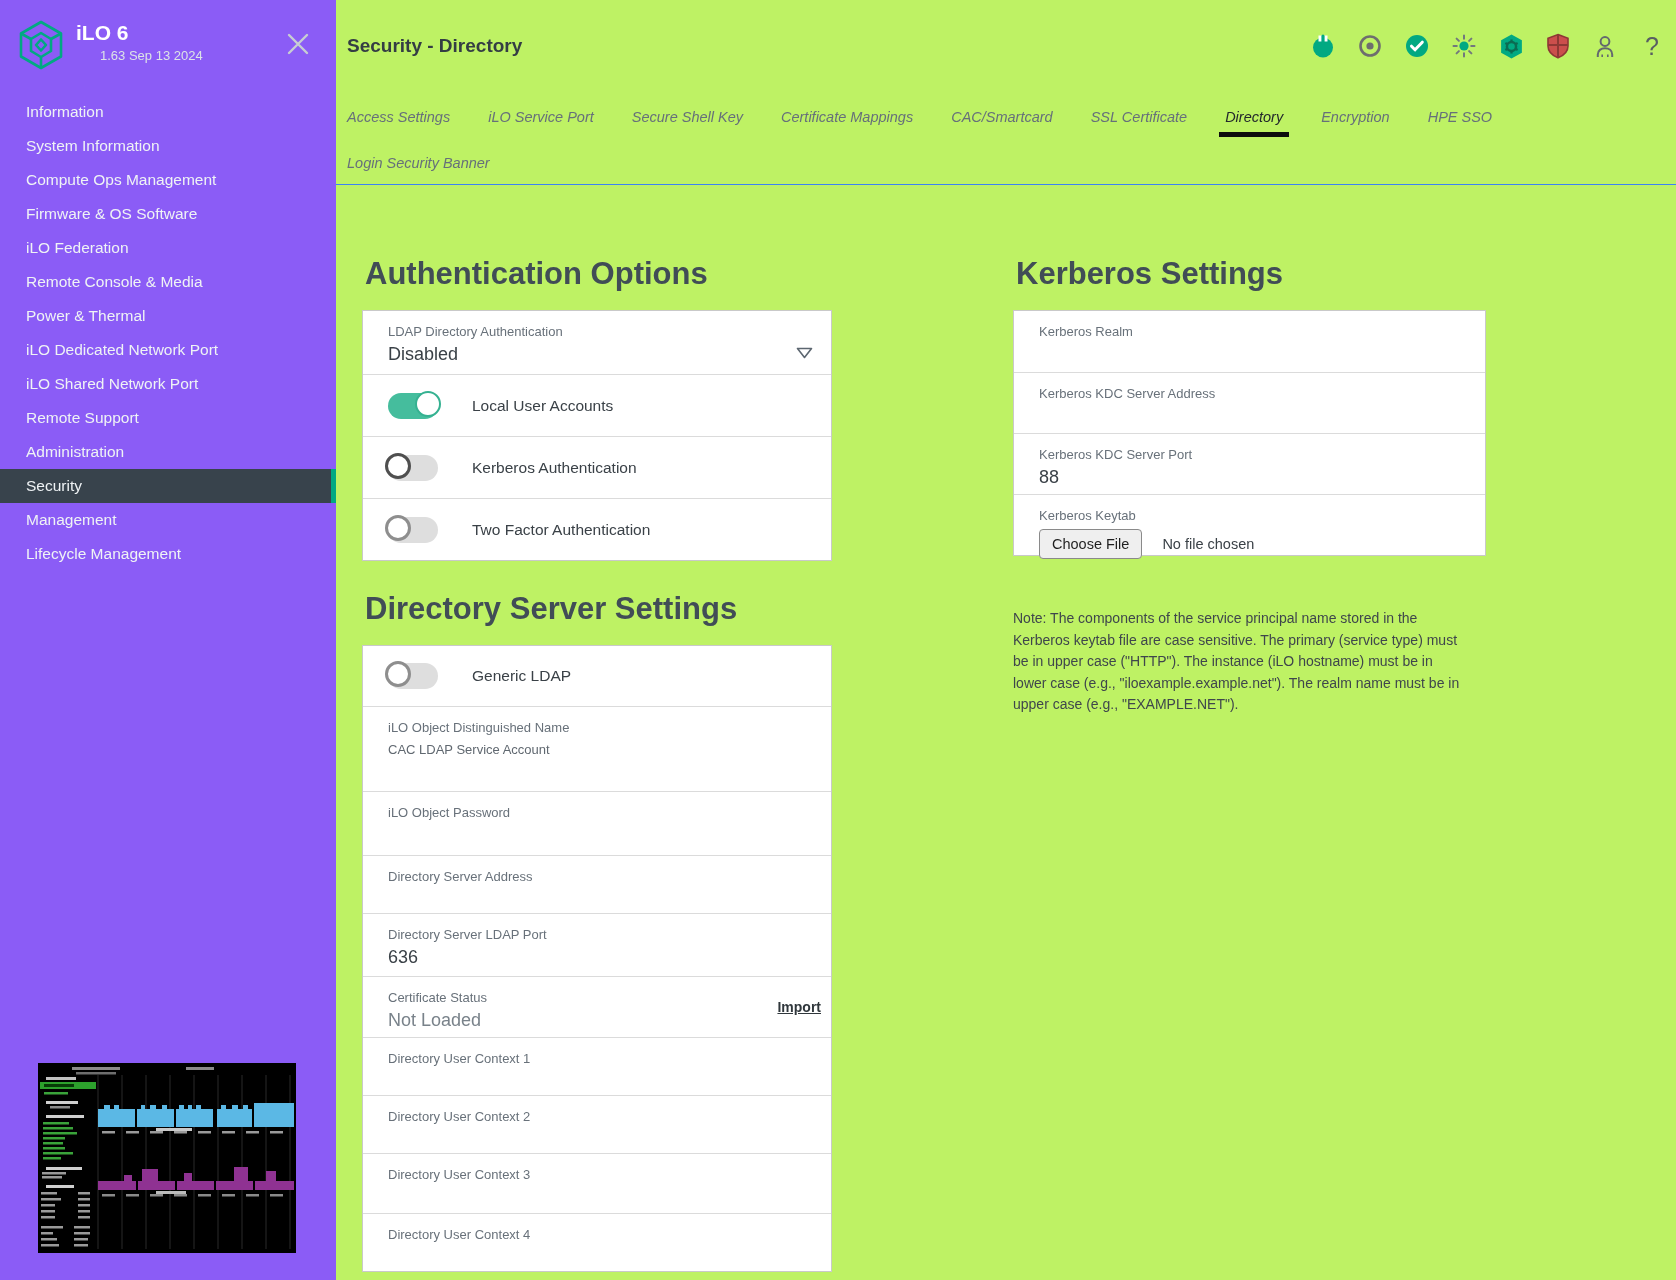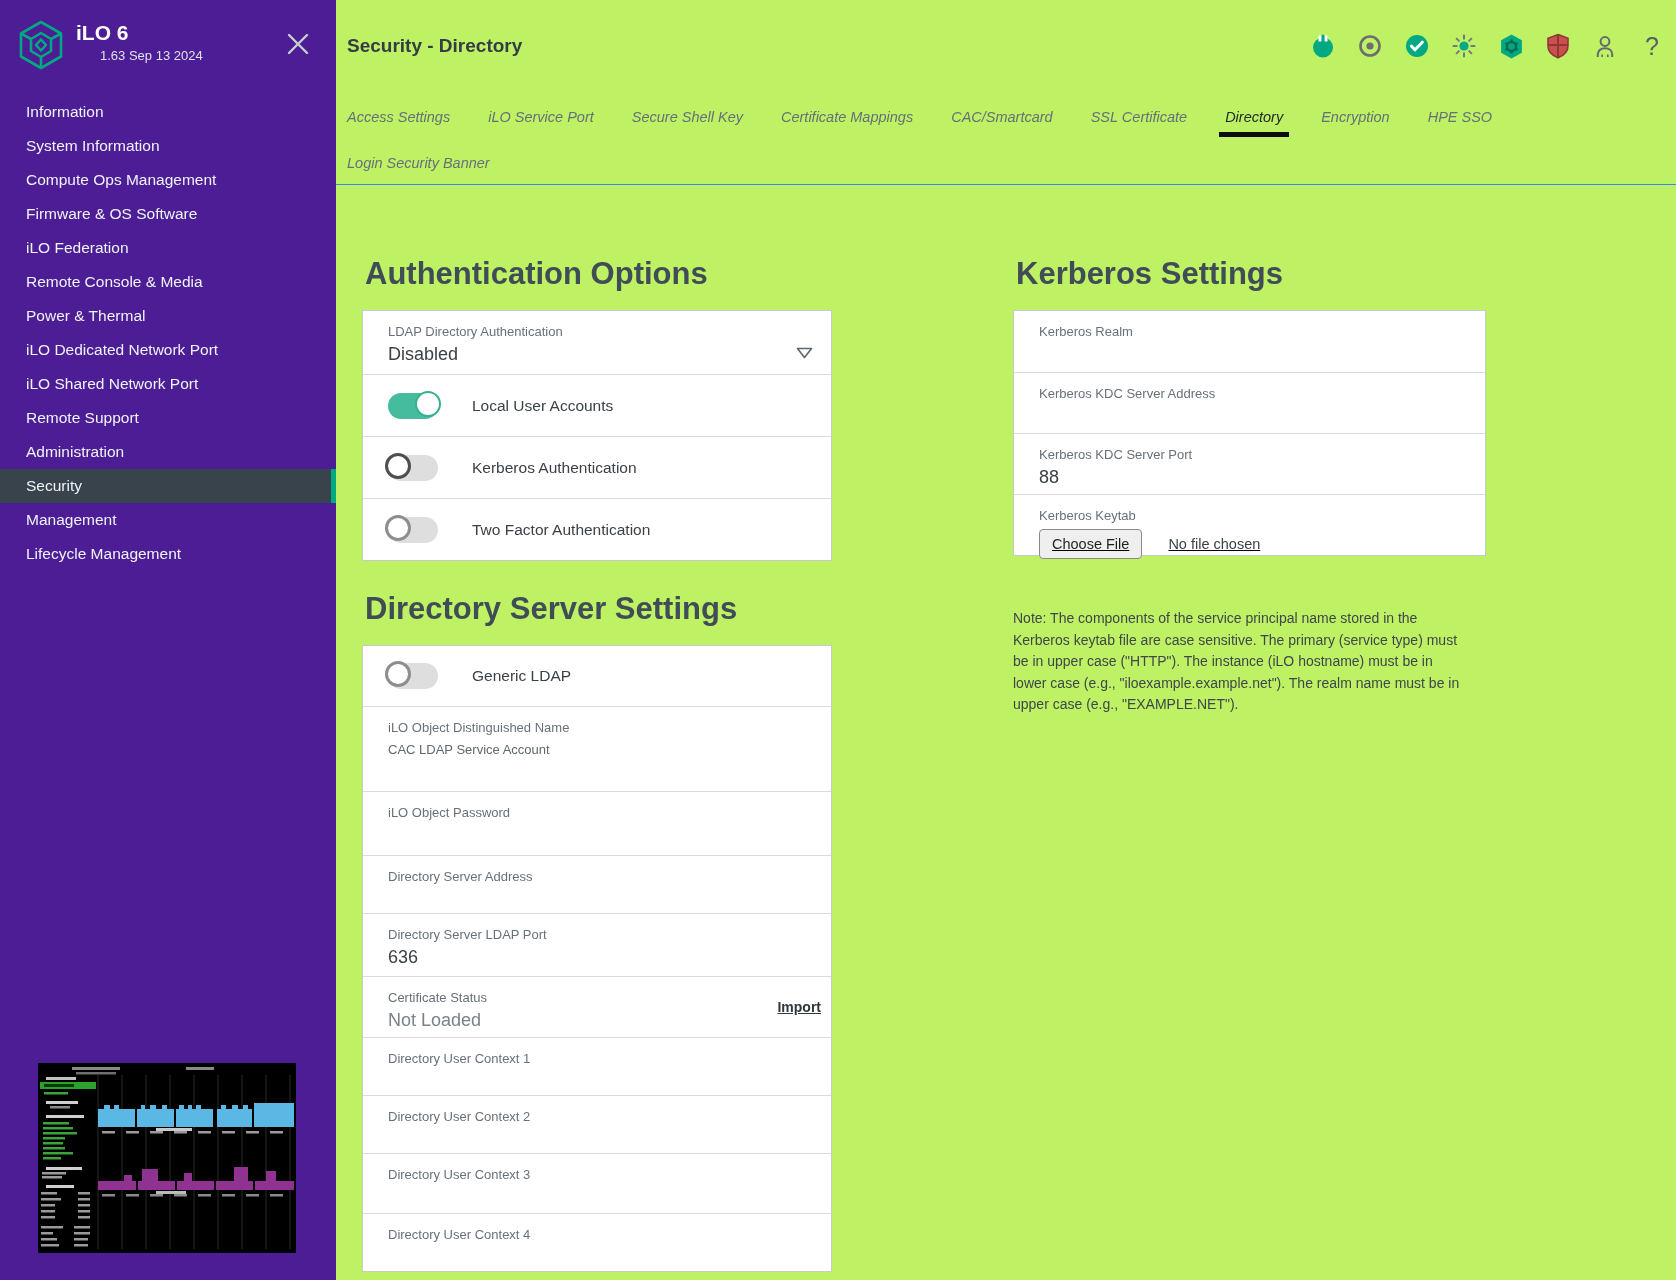--- a/index.html
+++ b/index.html
@@ -1,20 +1,20 @@
 <!DOCTYPE html>
 <html><head>
 <meta charset="utf-8">
 <style>
   html,body{margin:0;padding:0;background:#9aa0a4;}
   .screen{width:1676px;height:1280px;position:relative;overflow:hidden;display:flex;
           font-family:"Liberation Sans",sans-serif;background:#fff;}
 
   
-  .sidebar{width:336px;flex:none;background:#4c1d95;color:#EDF2F4;position:relative;}
+  .sidebar{width:336px;flex:none;background:#8b5cf6;color:#EDF2F4;position:relative;}
   .sb-header{height:92px;position:relative;}
   .sb-logo{position:absolute;left:15px;top:19px;}
   .sb-title{position:absolute;left:76px;top:21px;font-size:21px;font-weight:bold;color:#FFFFFF;}
   .sb-version{position:absolute;left:76px;top:48px;font-size:13px;color:#DCE3E7;margin-left:24px;}
   .sb-close{position:absolute;right:25px;top:31px;width:26px;height:26px;cursor:pointer;}
   .nav{margin-top:3px;}
   .nav-item{height:34px;line-height:34px;padding-left:26px;font-size:15.5px;color:#EFF3F5;
             cursor:pointer;position:relative;}
   .nav-item.selected{background:#38434C;}
   .nav-item.selected::after{content:"";position:absolute;right:0;top:0;bottom:0;width:5px;background:#01A982;}
@@ -58,21 +58,21 @@
   .toggle{position:relative;width:50px;height:26px;border-radius:13px;flex:none;cursor:pointer;}
   .toggle .knob{position:absolute;top:-2px;width:26px;height:26px;border-radius:50%;
                 background:#fff;box-sizing:border-box;}
   .toggle.on{background:#45BD9D;}
   .toggle.on .knob{right:-3px;border:2px solid #35B191;}
   .toggle.off{background:#DEDEDE;}
   .toggle.off .knob{left:-3px;border:3px solid #4F4F4F;}
   .toggle.off.dim .knob{border-color:#8E8E8E;}
   .toggle-label{margin-left:26px;font-size:15.5px;color:#3A4147;}
   .k-row{height:61px;}
-  .file-row{display:flex;align-items:center;gap:26px;margin-top:5px;text-decoration:underline;}
+  .file-row{display:flex;align-items:center;gap:20px;margin-top:5px;}
   .file-btn{font-family:"Liberation Sans",sans-serif;font-size:14.5px;color:#1F1F1F;
             background:#EFEFEF;border:1px solid #8A8A8A;border-radius:4px;padding:2px 12px;height:24px;
             box-sizing:content-box;line-height:20px;cursor:pointer;}
   .file-status{font-size:14.5px;color:#3A4147;}
   .action-link{position:absolute;right:10px;top:50%;transform:translateY(-50%);
                font-size:14px;font-weight:600;color:#30373C;text-decoration:underline;cursor:pointer;}
   .note{margin-top:52px;width:452px;font-size:14px;line-height:21.5px;color:#3F464C;}
 </style>
 </head>
 <body>

